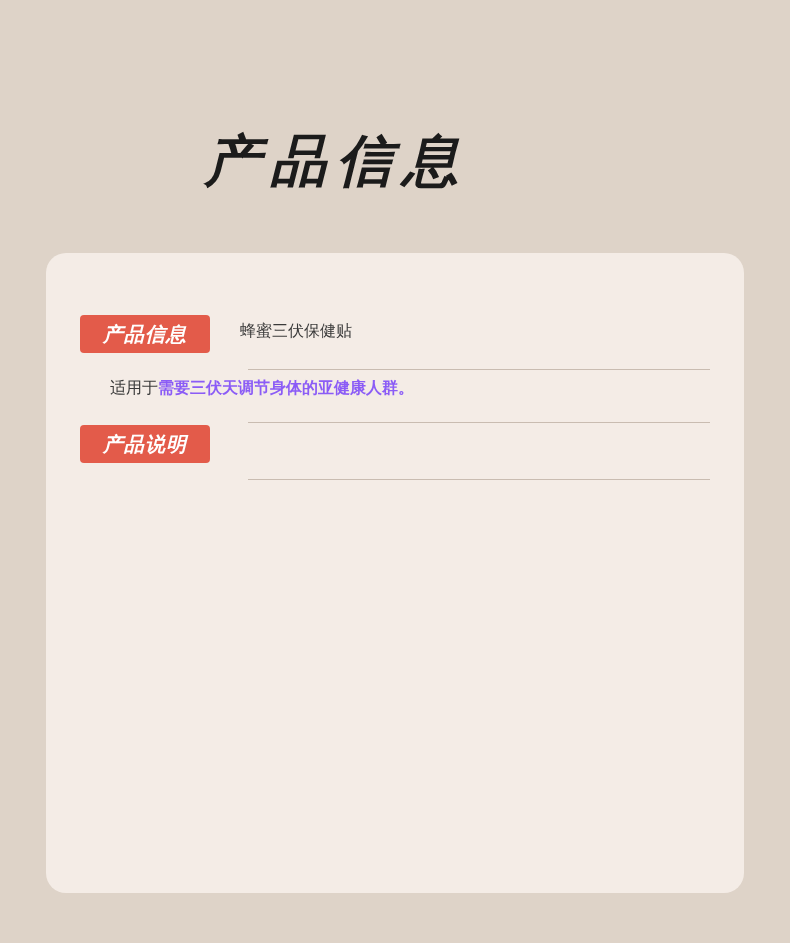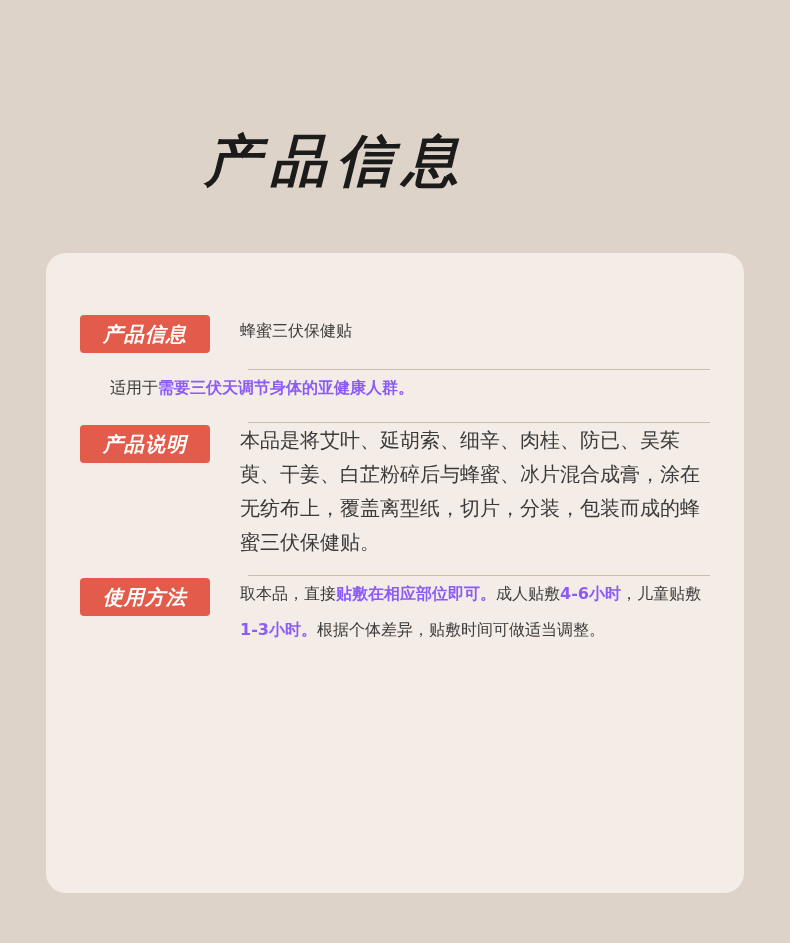--- a/index.html
+++ b/index.html
@@ -104,23 +104,18 @@
           <div class="tag">产品信息</div>
           <div class="content"><span>蜂蜜三伏保健贴</span></div>
         </div>
         <div class="divider"></div>
         <div class="row">
           <div class="content"><span>适用于</span><span class="hl">需要三伏天调节身体的亚健康人群。</span></div>
         </div>
         <div class="divider"></div>
         <div class="row">
           <div class="tag">产品说明</div>
-          <div class="content small"><span>本品是将艾叶、延胡索、细辛、肉桂、防已、吴茱萸、干姜、白芷粉碎后与蜂蜜、冰片混合成膏，涂在无纺布上，覆盖离型纸，切片，分装，包装而成的蜂蜜三伏保健贴。</span></div>
         </div>
         <div class="divider"></div>
-        <div class="row">
-          <div class="tag">使用方法</div>
-          <div class="content"><span>取本品，直接</span><span class="hl">贴敷在相应部位即可。</span><span>成人贴敷</span><span class="hl">4-6小时</span><span>，儿童贴敷</span><span class="hl">1-3小时。</span><span>根据个体差异，贴敷时间可做适当调整。</span></div>
-        </div>
       </div>
   </div>
 
 </div>
 
 </body></html>

